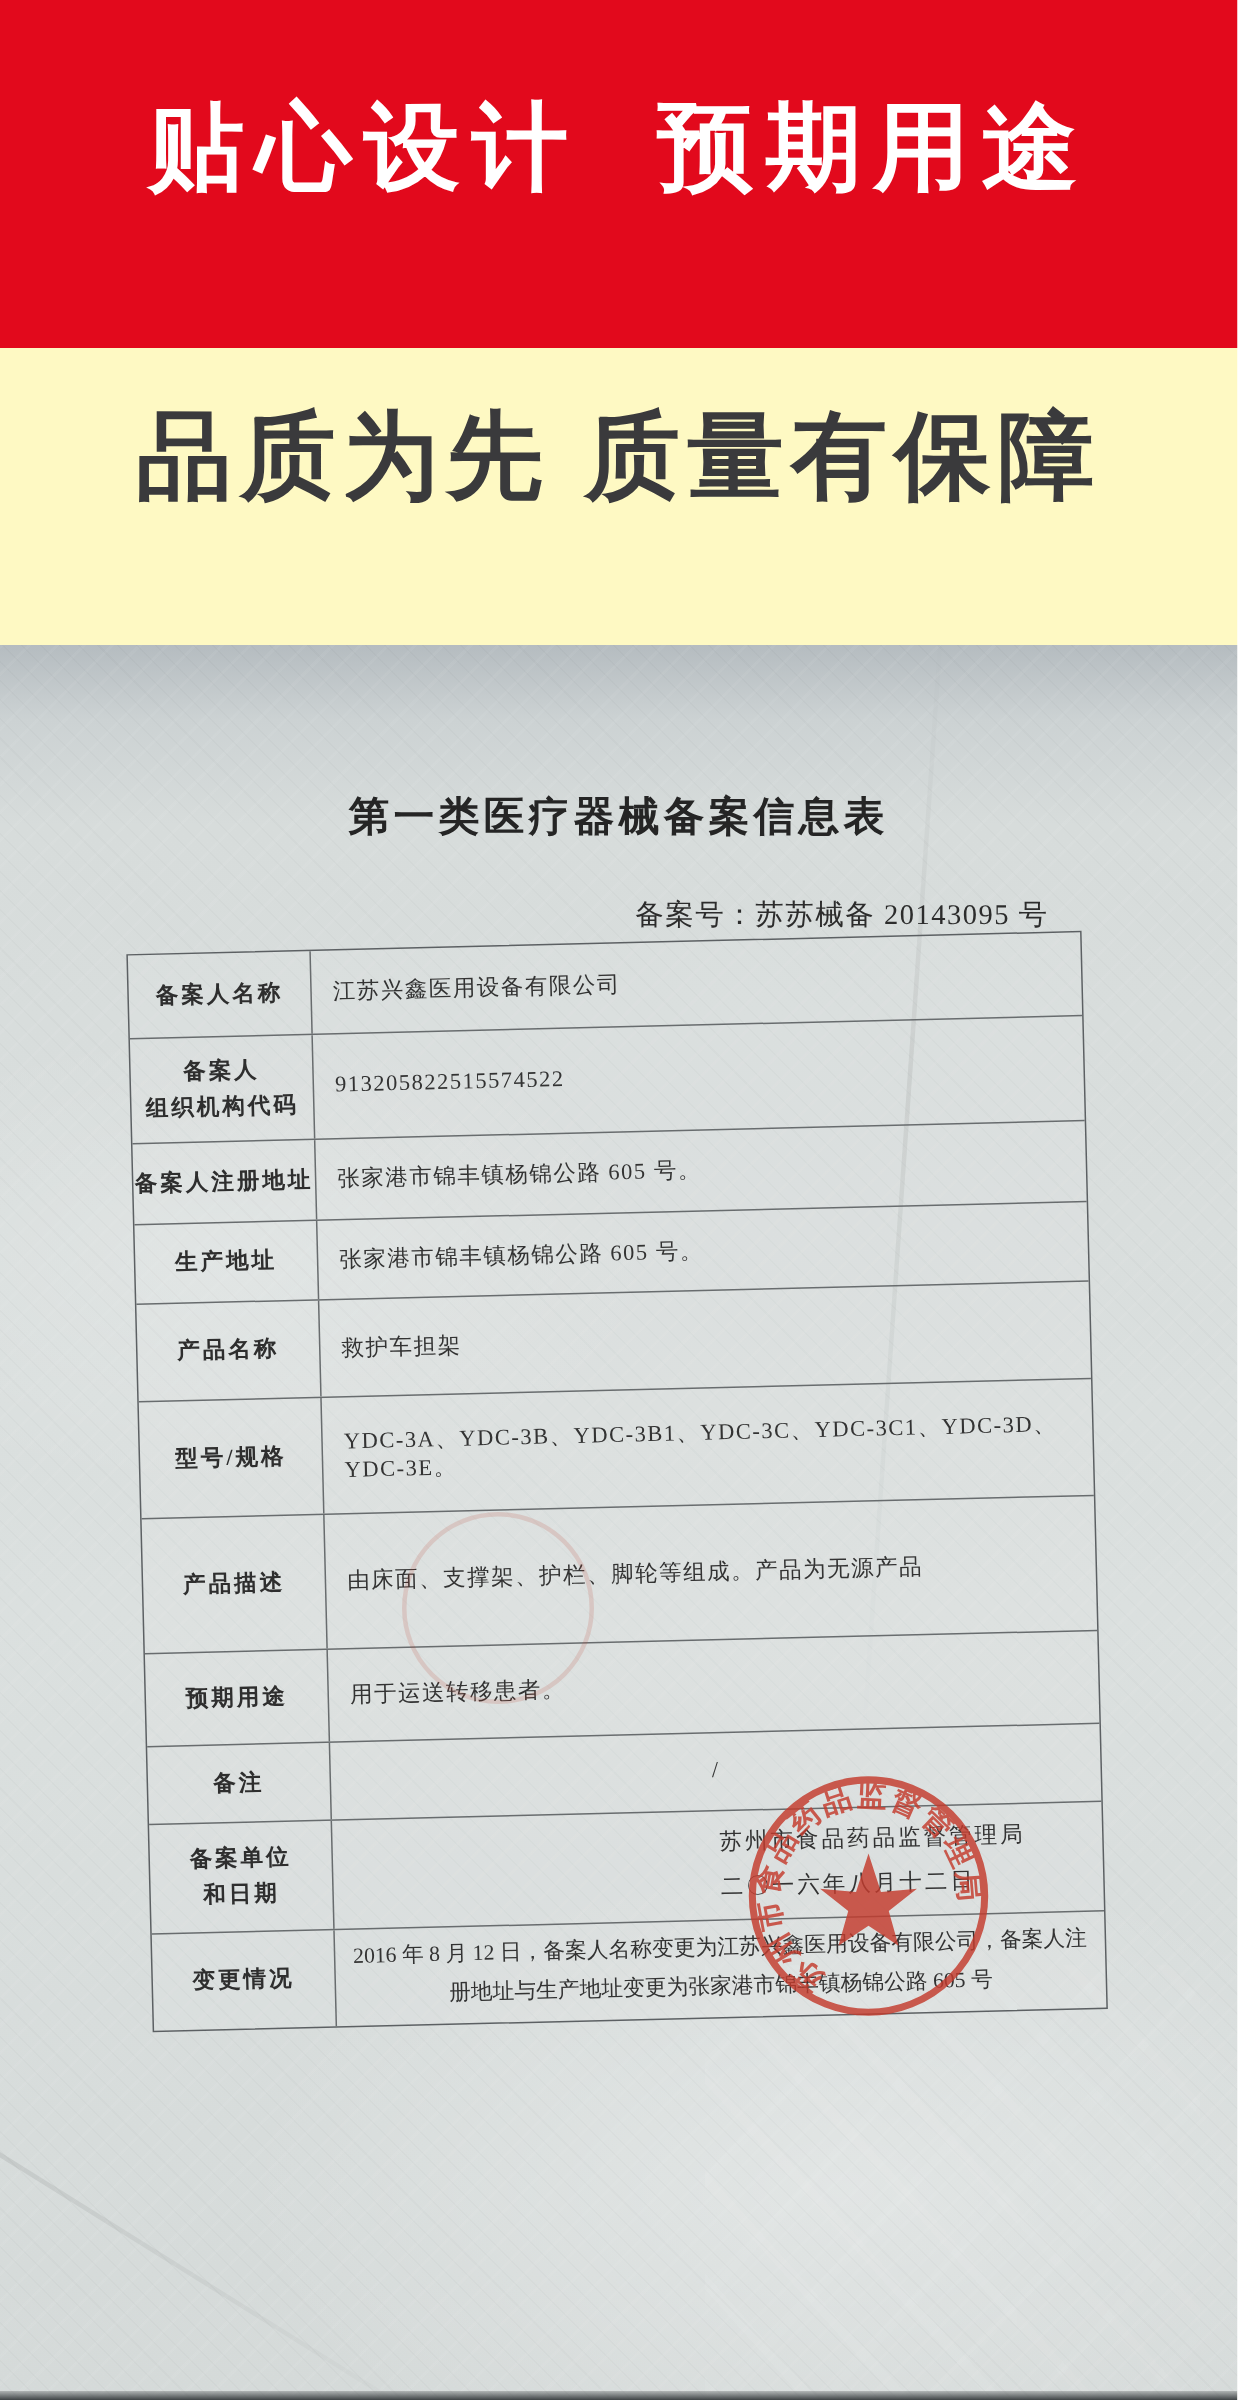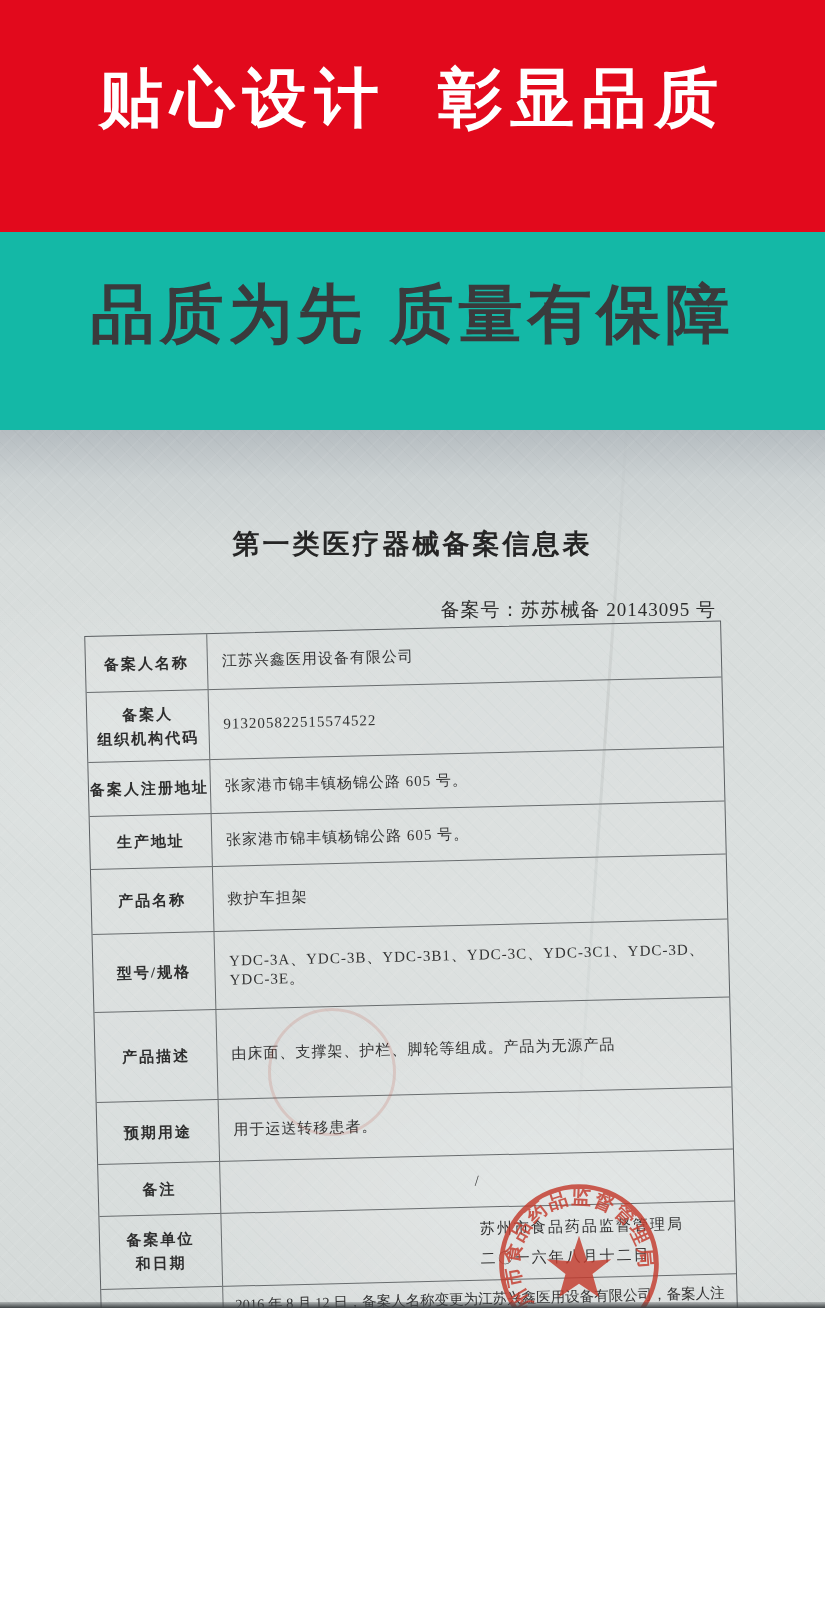--- a/index.html
+++ b/index.html
@@ -12,33 +12,33 @@
   .banner{
     height:232px;background:#e2091c;
     display:flex;align-items:center;justify-content:center;
   }
   .banner-text{
     color:#ffffff;font-size:64px;font-weight:bold;letter-spacing:8px;
     transform:translateY(-18px);white-space:pre;
   }
   
   .intro{
-    height:198px;background:#14b8a6;text-align:center;
-    padding-top:40px;box-sizing:border-box;
+    height:198px;background:#fef9c3;text-align:center;
+    padding-top:30px;box-sizing:border-box;
   }
   .intro-title{
     font-size:64px;font-weight:bold;color:#3a3a3c;letter-spacing:5px;
     line-height:84px;margin:0;
   }
   .intro-subtitle{
     font-size:27px;color:#4b4b4d;letter-spacing:2px;margin-top:10px;
   }
   
   .paper{
-    position:relative;height:878px;overflow:hidden;
+    position:relative;height:1170px;overflow:hidden;
     font-family:"Liberation Serif","DejaVu Serif",serif;color:#333;
     background:
       radial-gradient(ellipse 620px 340px at 68% 88%, rgba(255,255,255,0.28), rgba(255,255,255,0) 65%),
       radial-gradient(ellipse 500px 260px at 18% 35%, rgba(255,255,255,0.18), rgba(255,255,255,0) 60%),
       linear-gradient(180deg,#b5bcc0 0px,#ccd2d3 50px,#d7dcdb 120px,#dbe0df 55%,#d5dad9 100%);
   }
   .paper::before{ 
     content:"";position:absolute;inset:0;
     background:
       repeating-linear-gradient(135deg, rgba(255,255,255,0.045) 0 2px, rgba(0,0,0,0) 2px 13px),
@@ -58,21 +58,21 @@
       repeating-linear-gradient(-48deg, rgba(255,255,255,0.08) 0 6px, rgba(0,0,0,0) 6px 52px);
     pointer-events:none;
   }
   .paper-edge{position:absolute;left:0;bottom:0;width:100%;height:6px;
     background:linear-gradient(180deg,rgba(60,64,66,0.25),#3f4446);}
   .cert-title{
     position:absolute;top:96px;left:0;width:100%;text-align:center;
     font-size:27px;font-weight:bold;letter-spacing:3px;color:#252525;
   }
   .filing-no{
-    position:absolute;top:167px;right:109px;
+    position:absolute;top:167px;right:126px;
     font-size:19px;letter-spacing:1px;color:#2c2c2c;
   }
   .cert-table{
     position:absolute;left:93px;top:206px;width:637px;
     border:1px solid #5c6063;box-sizing:border-box;
     transform:rotate(-1.4deg);transform-origin:0 50%;
     background:rgba(255,255,255,0.06);
   }
   .trow{display:flex;box-sizing:border-box;}
   .trow + .trow{border-top:1px solid #686c6e;}
@@ -100,21 +100,21 @@
   .ghost-stamp{
     position:absolute;left:268px;top:578px;width:122px;height:122px;
     border:3px solid rgba(186,62,44,0.16);border-radius:50%;
     pointer-events:none;
   }
 </style>
 </head>
 <body>
 
 <div class="banner">
-  <div class="banner-text">贴心设计  彰显品质</div>
+  <div class="banner-text">贴心设计  预期用途</div>
 </div>
 
 <div class="intro">
   <h1 class="intro-title">品质为先 质量有保障</h1>
 </div>
 
 <div class="paper">
   <div class="crease1"></div>
   <div class="crease2"></div>
   <div class="hatch"></div>

